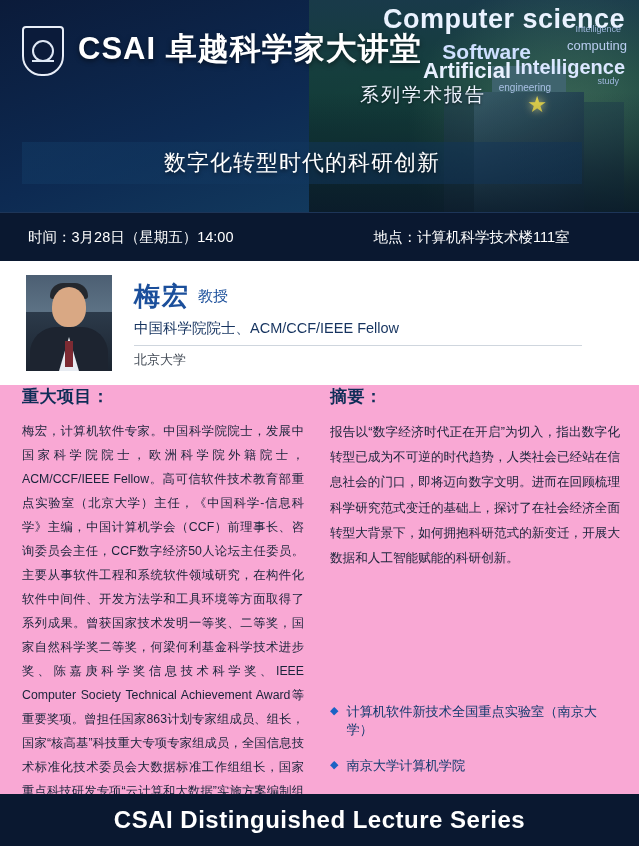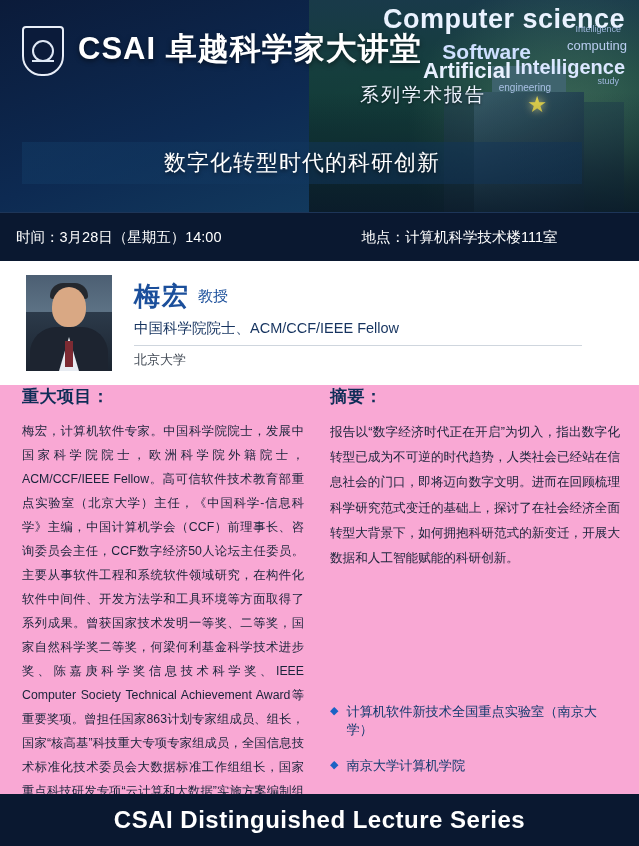--- a/index.html
+++ b/index.html
@@ -89,21 +89,21 @@
     text-shadow:0 2px 4px rgba(0,0,0,.55);
   }
 
   
   .infobar {
     position:relative; height:48px; background:#0a1830;
     border-top:1px solid #1d3558;
     display:flex; align-items:center;
     color:#ffffff; font-size:14.5px;
   }
-  .infobar .time { margin-left:16px; }
+  .infobar .time { margin-left:28px; }
   .infobar .place { margin-left:140px; }
 
   
   .speaker { position:relative; height:124px; background:#fff; }
   .portrait {
     position:absolute; left:26px; top:14px; width:86px; height:96px;
     background: linear-gradient(to bottom,#4c5f73 0%, #5d7285 38%, #2c3a4a 39%, #1b2430 100%);
     overflow:hidden;
   }
   .portrait .head {

